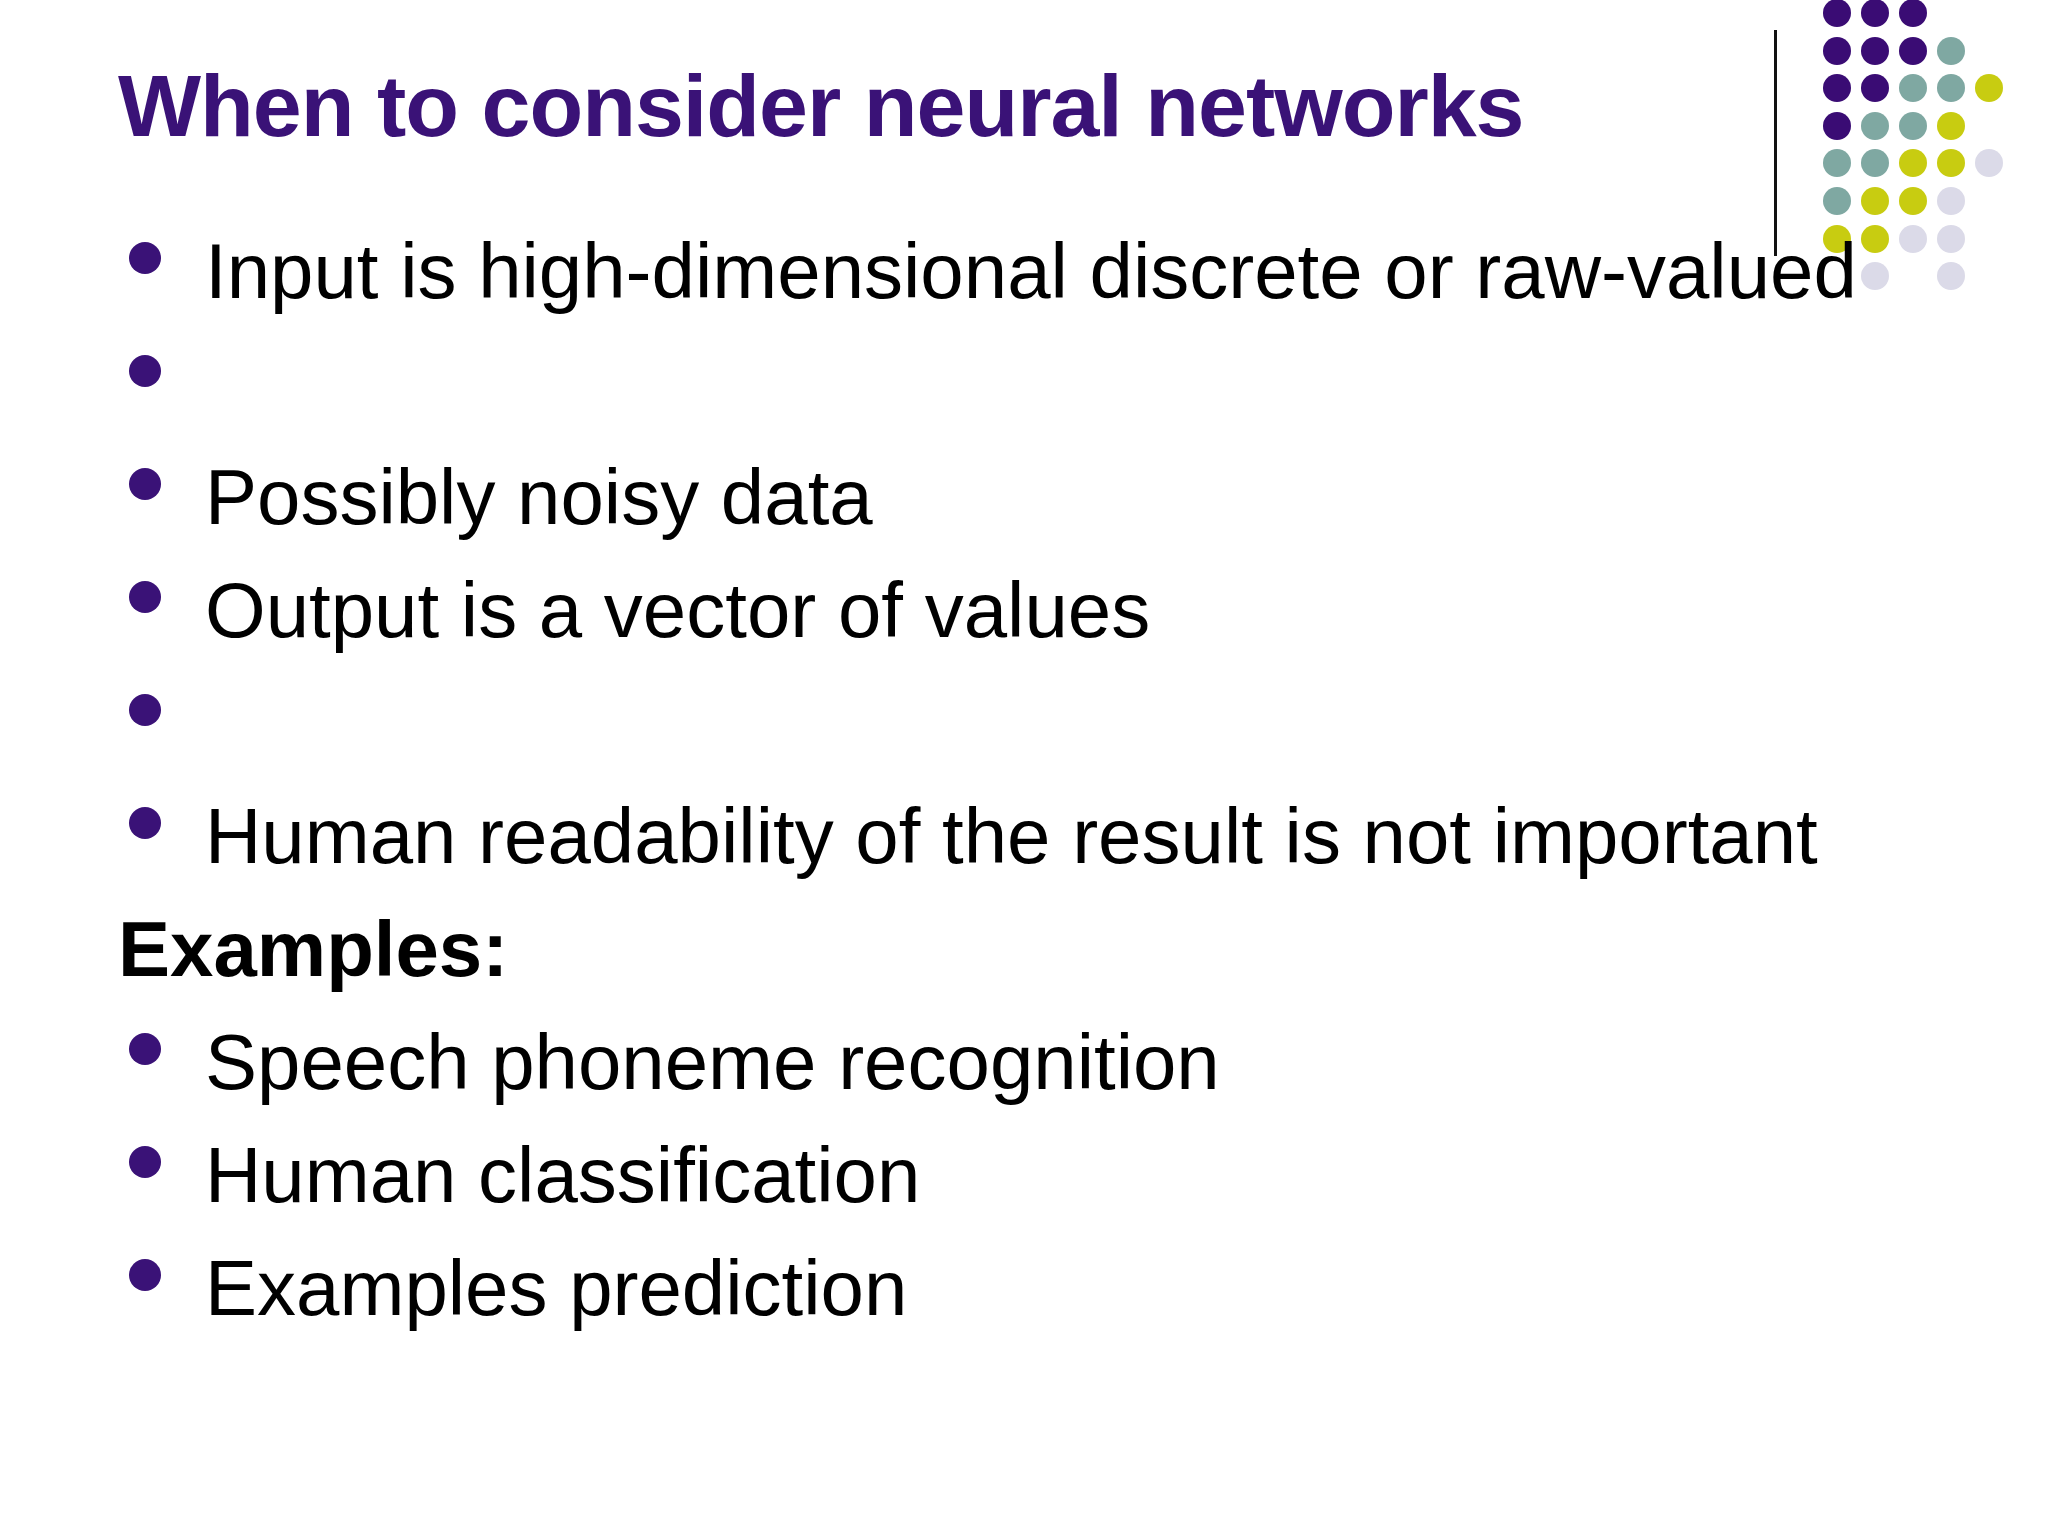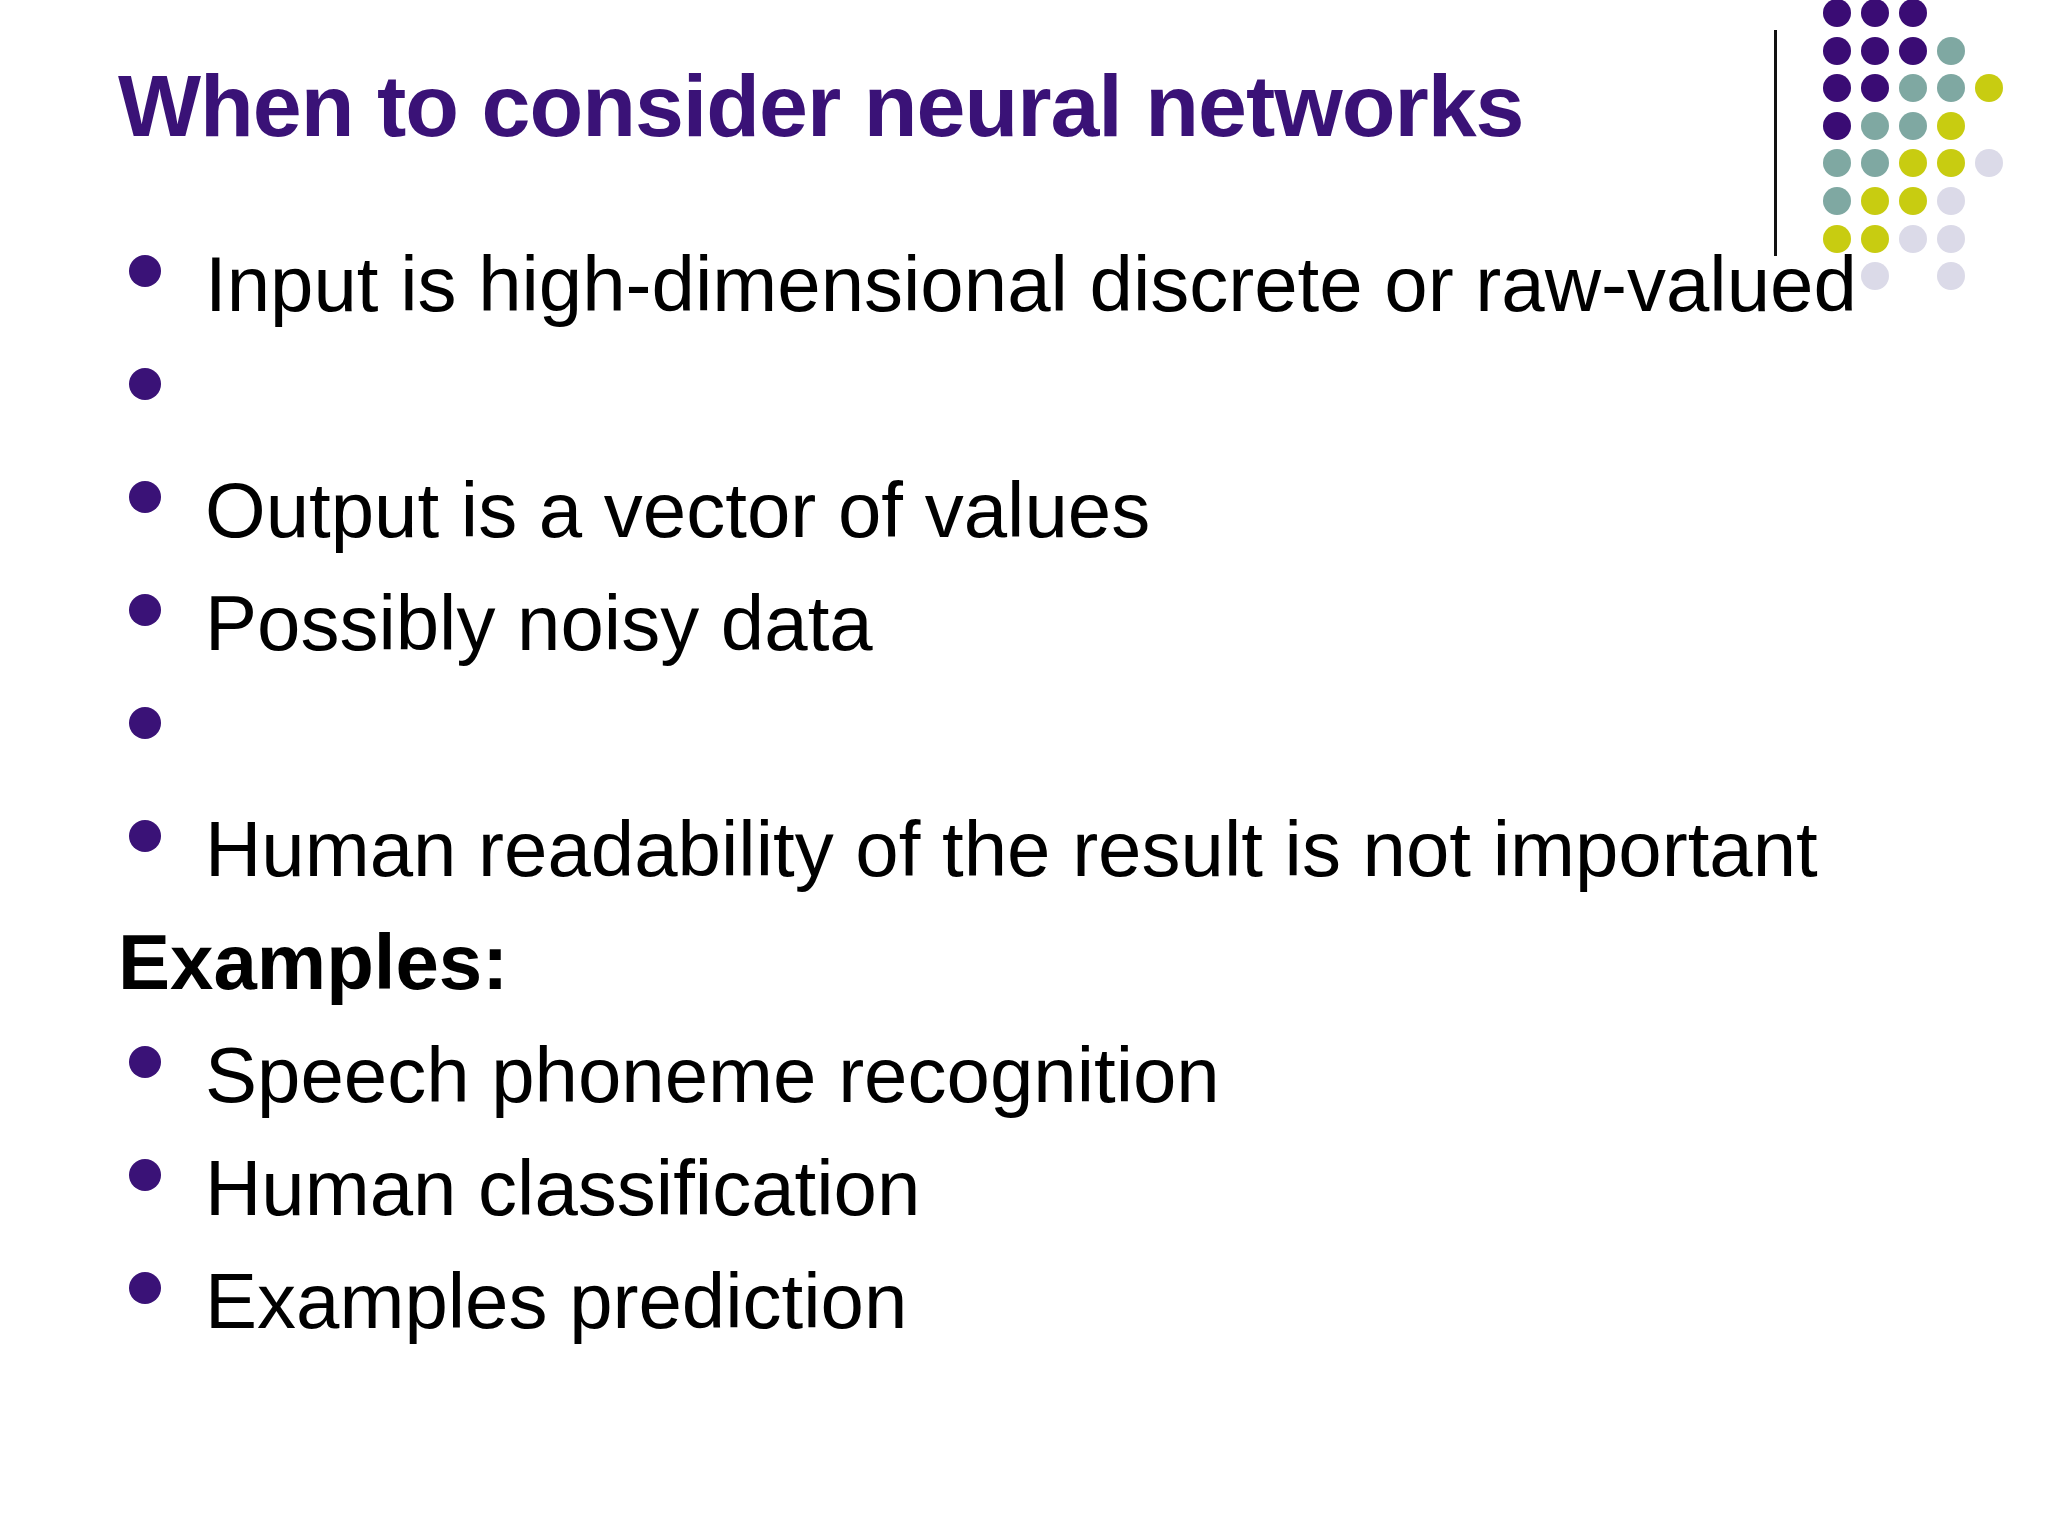--- a/index.html
+++ b/index.html
@@ -20,21 +20,21 @@
   }
   .deco{position:absolute;inset:0;z-index:1;}
   .vline{
     position:absolute;left:1774px;top:30px;width:3px;height:226px;
     background:var(--line-color,#111111);
   }
   .dot{
     position:absolute;width:28px;height:28px;border-radius:50%;
   }
   .content{
-    position:absolute;left:118px;top:228px;z-index:2;
+    position:absolute;left:118px;top:215px;z-index:2;
   }
   .row{
     display:flex;align-items:center;
     height:113px;
     font-size:78px;line-height:113px;
     color:var(--text-color,#000000);
     white-space:nowrap;
   }
   .bullet{
     flex:none;
@@ -92,25 +92,25 @@
 
   <div class="row">
         <span class="bullet"></span>
         <span class="txt">Input is high-dimensional discrete or raw-valued</span>
       </div>
       <div class="row">
         <span class="bullet"></span>
       </div>
       <div class="row">
         <span class="bullet"></span>
-        <span class="txt">Output is a vector of values</span>
+        <span class="txt">Possibly noisy data</span>
       </div>
       <div class="row">
         <span class="bullet"></span>
-        <span class="txt">Possibly noisy data</span>
+        <span class="txt">Output is a vector of values</span>
       </div>
       <div class="row">
         <span class="bullet"></span>
       </div>
       <div class="row">
         <span class="bullet"></span>
         <span class="txt">Human readability of the result is not important</span>
       </div>
       <div class="row heading">
         <span class="txt">Examples:</span>

